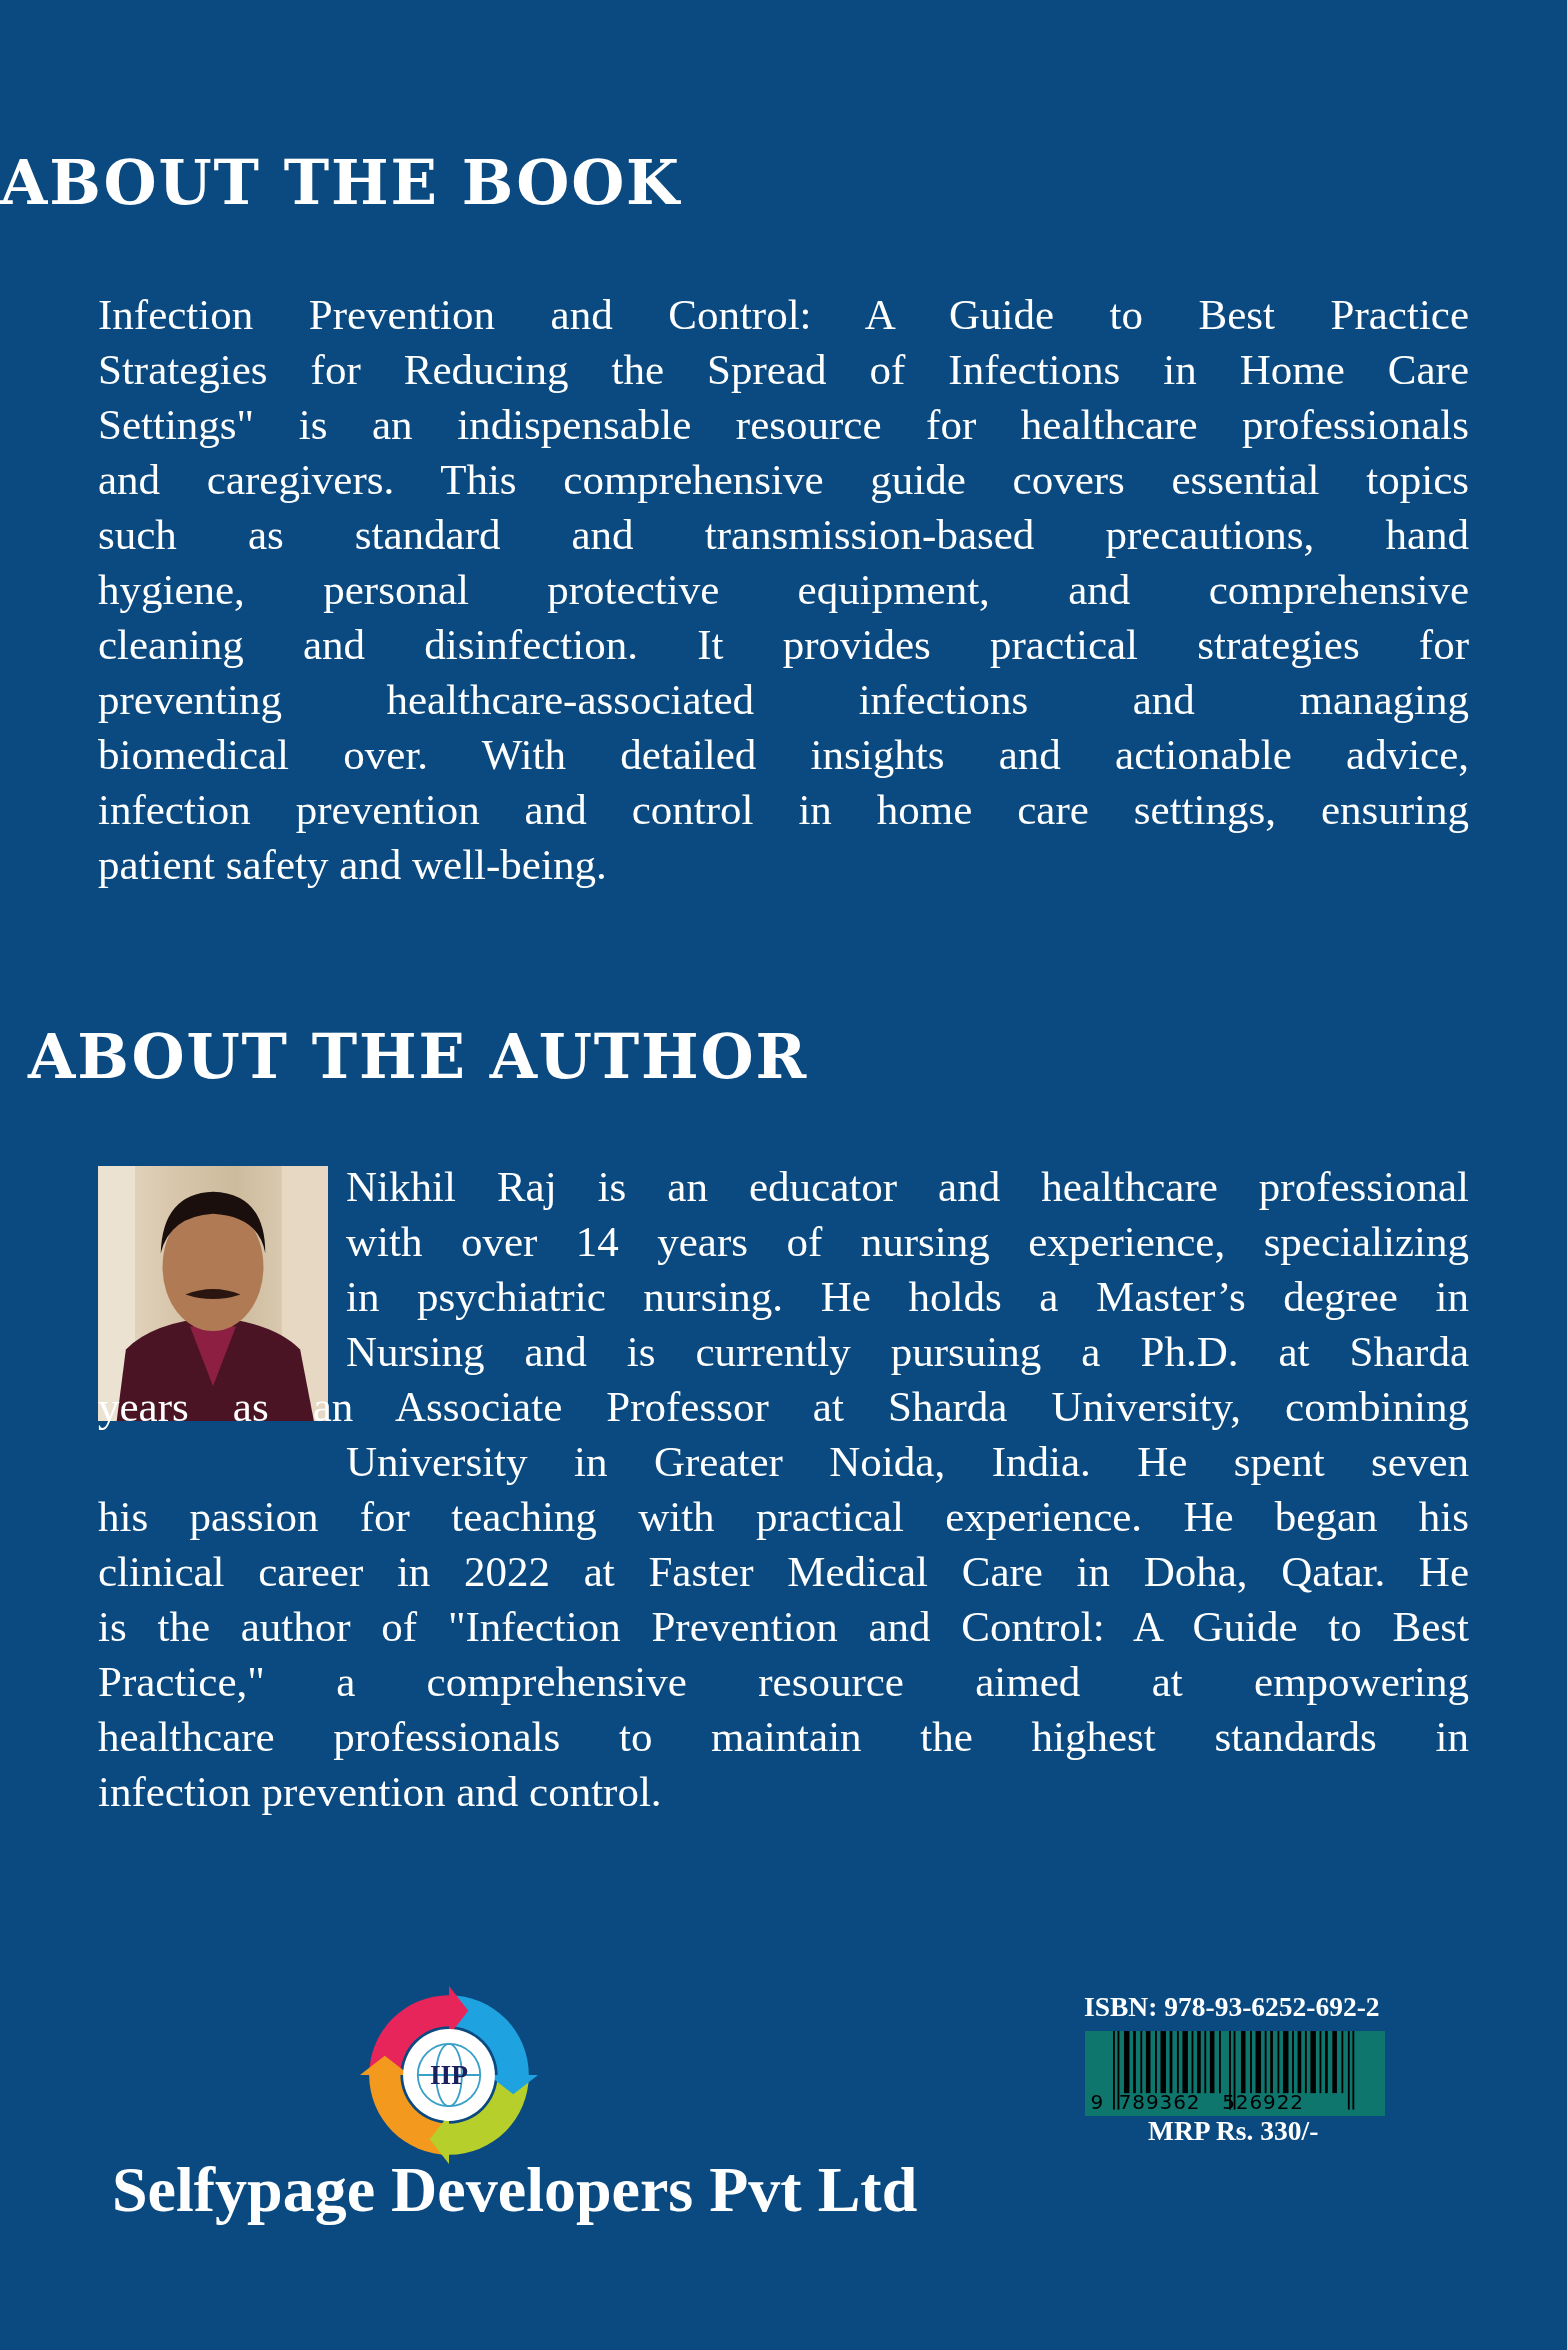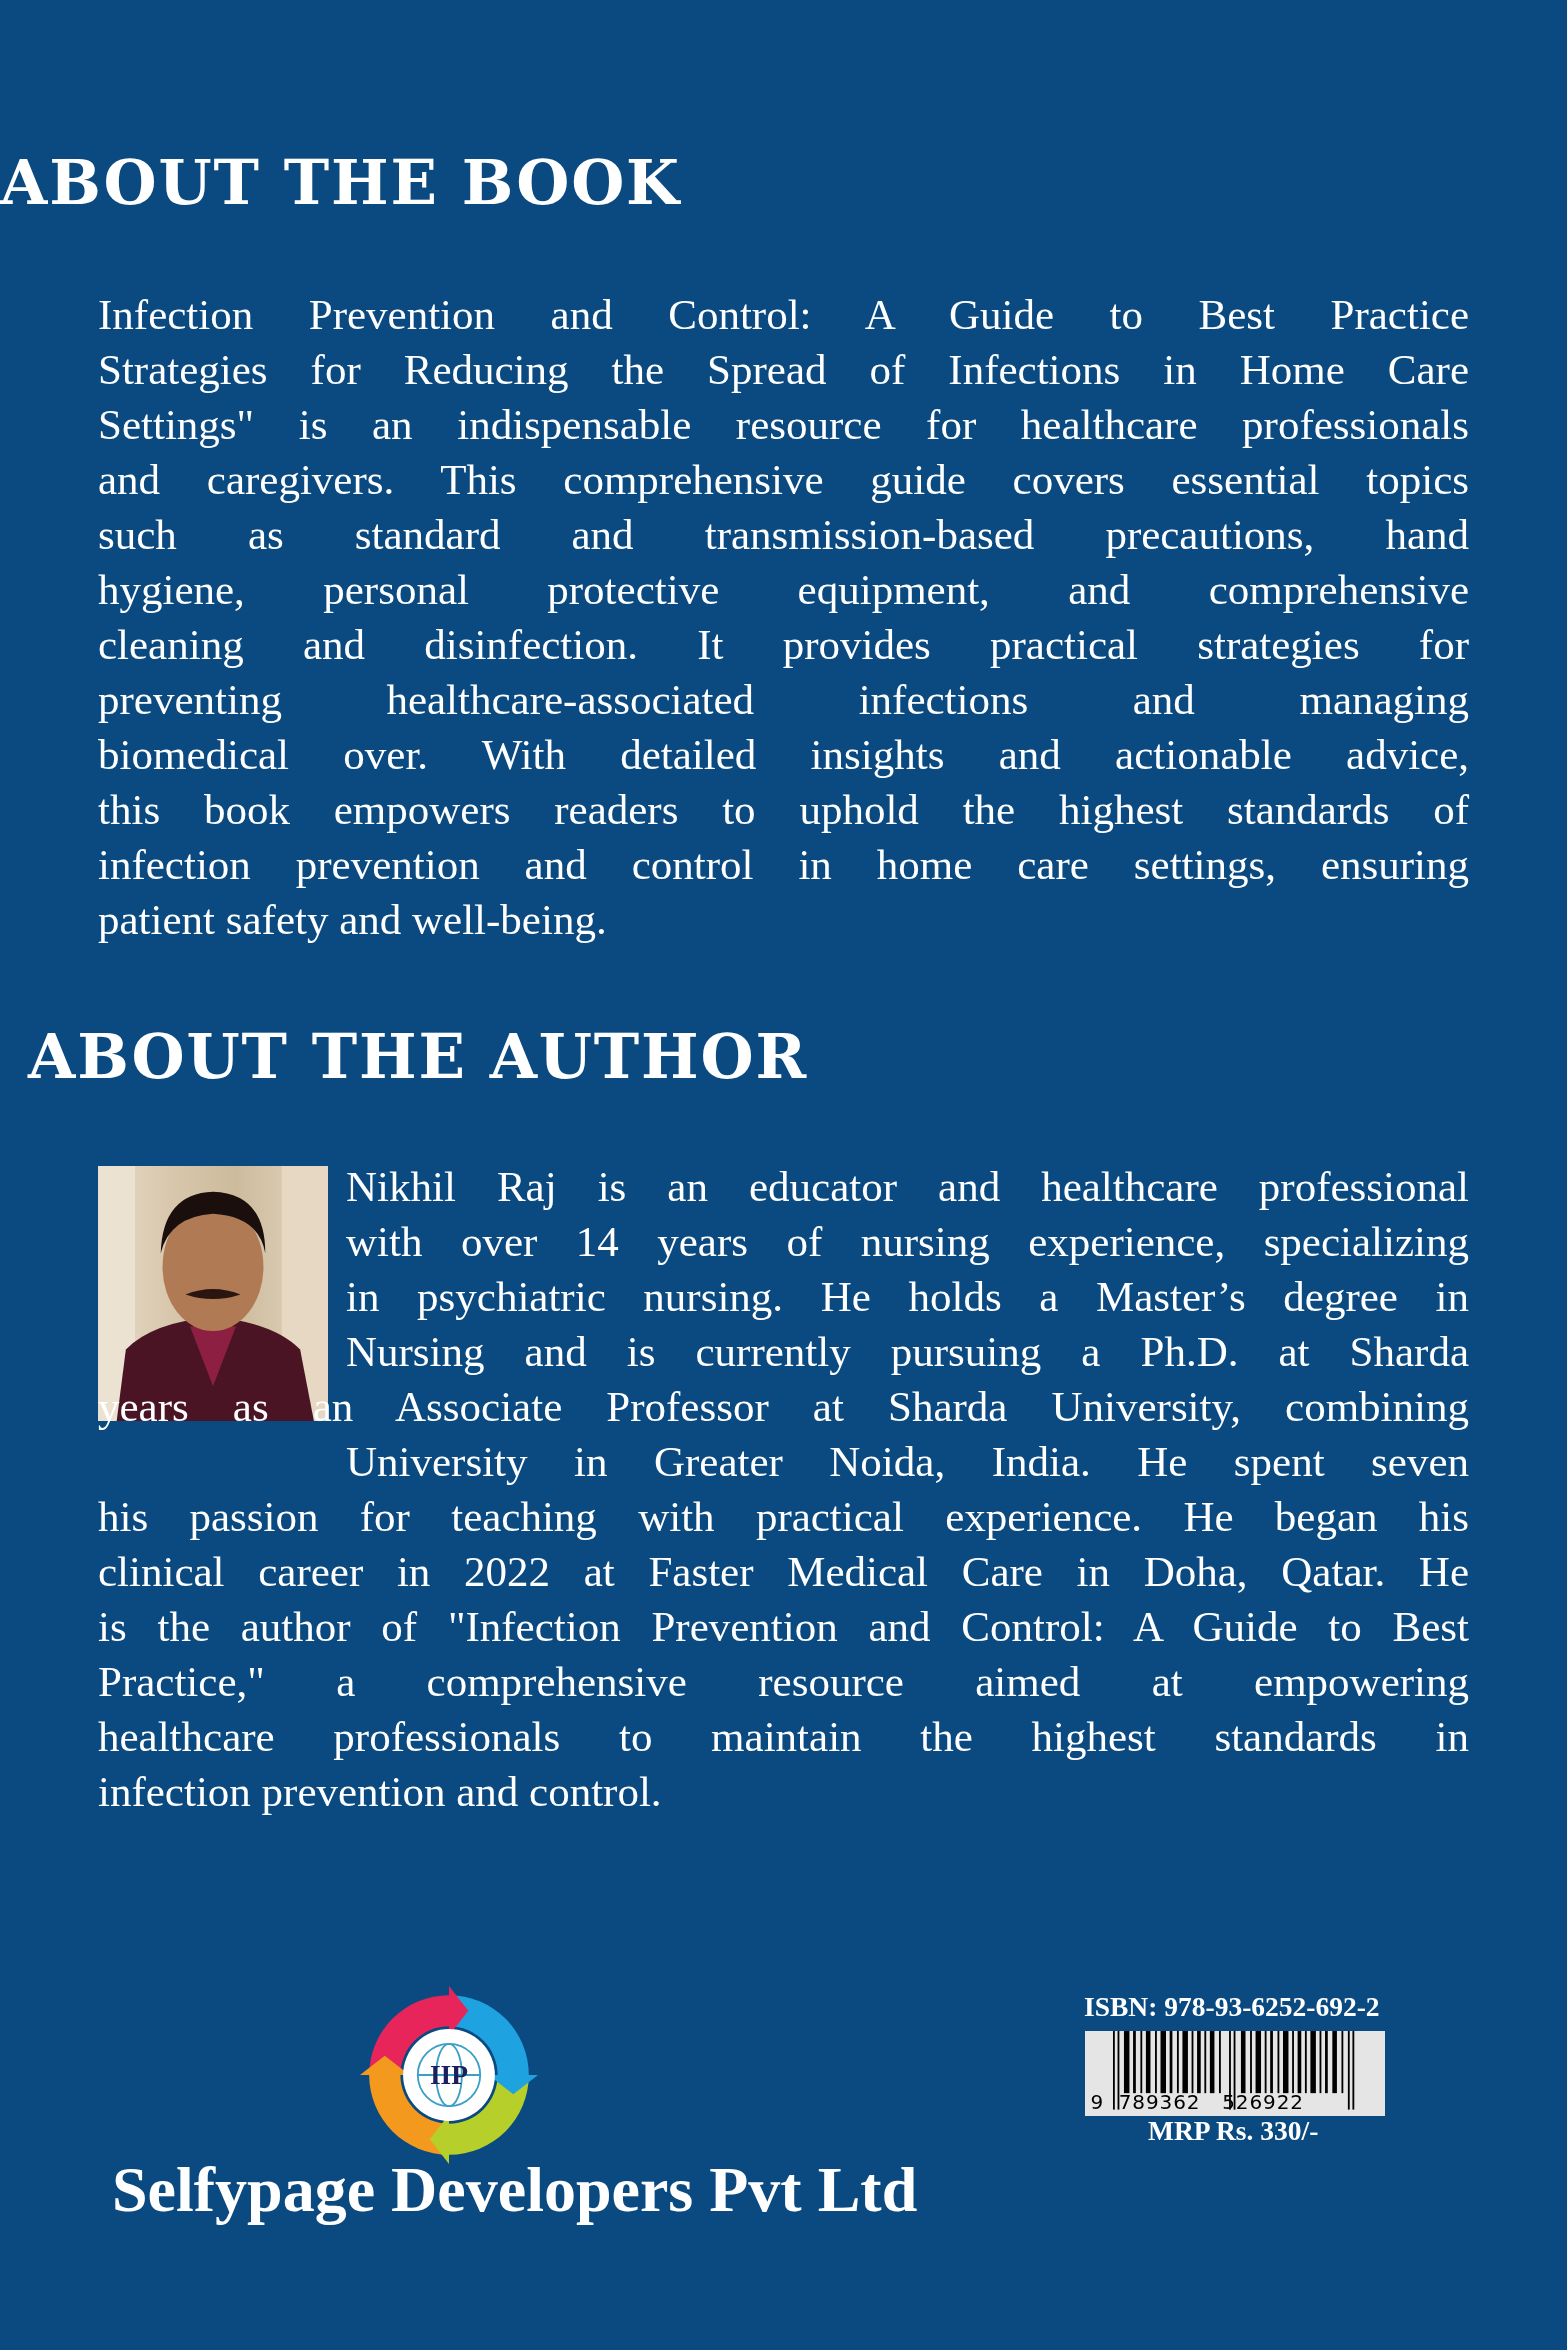--- a/index.html
+++ b/index.html
@@ -9,40 +9,39 @@
        font-size:61px;letter-spacing:1.8px;font-family:"DejaVu Serif","Liberation Serif",serif;}
   .para{position:absolute;left:98px;width:1371px;font-size:43px;line-height:55px;}
   .line{display:block;height:55px;white-space:nowrap;text-align:justify;text-align-last:justify;}
   .line.last{text-align-last:left;}
   .author-para .line.short{margin-left:248px;}
   .photo{position:absolute;left:98px;top:1166px;width:230px;height:255px;
        background:linear-gradient(90deg,#e8dcc8 0%,#d9c8ae 30%,#cdbb9c 60%,#e3d6c2 100%);overflow:hidden;}
   .publisher{position:absolute;left:112px;top:2153px;font-size:64px;font-weight:bold;white-space:nowrap;}
   .logo{position:absolute;left:360px;top:1986px;width:178px;height:178px;}
   .isbn{position:absolute;left:1084px;top:1991px;font-size:27.5px;font-weight:bold;white-space:nowrap;}
-  .barcode{position:absolute;left:1085px;top:2031px;width:300px;height:85px;background:#e5e5e5;}
+  .barcode{position:absolute;left:1085px;top:2031px;width:300px;height:85px;background:#0f766e;}
   .mrp{position:absolute;left:1148px;top:2115px;font-size:27.5px;font-weight:bold;white-space:nowrap;}
   .bc-digits{position:absolute;left:5.5px;bottom:1.8px;font-family:"DejaVu Sans",sans-serif;font-size:20px;color:#000;letter-spacing:0.9px;white-space:pre;}
 </style>
 </head>
 <body>
 
 <div class="heading" style="top:147px;">ABOUT THE BOOK</div>
 
 <div class="para" style="top:287px;">
   <span class="line">Infection Prevention and Control: A Guide to Best Practice</span>
   <span class="line">Strategies for Reducing the Spread of Infections in Home Care</span>
   <span class="line">Settings" is an indispensable resource for healthcare professionals</span>
   <span class="line">and caregivers. This comprehensive guide covers essential topics</span>
   <span class="line">such as standard and transmission-based precautions, hand</span>
   <span class="line">hygiene, personal protective equipment, and comprehensive</span>
   <span class="line">cleaning and disinfection. It provides practical strategies for</span>
   <span class="line">preventing healthcare-associated infections and managing</span>
   <span class="line">biomedical over. With detailed insights and actionable advice,</span>
-  <span class="line">this book empowers readers to uphold the highest standards of</span>
   <span class="line">infection prevention and control in home care settings, ensuring</span>
   <span class="line last">patient safety and well-being.</span>
 </div>
 
 <div class="heading" style="top:1021px;padding-left:28px;">ABOUT THE AUTHOR</div>
 
 <div class="photo">
   <svg width="230" height="255" viewBox="0 0 250 278">
     <rect x="0" y="0" width="40" height="278" fill="#ece2d2"></rect>
     <rect x="200" y="0" width="50" height="278" fill="#e6d8c2"></rect>

